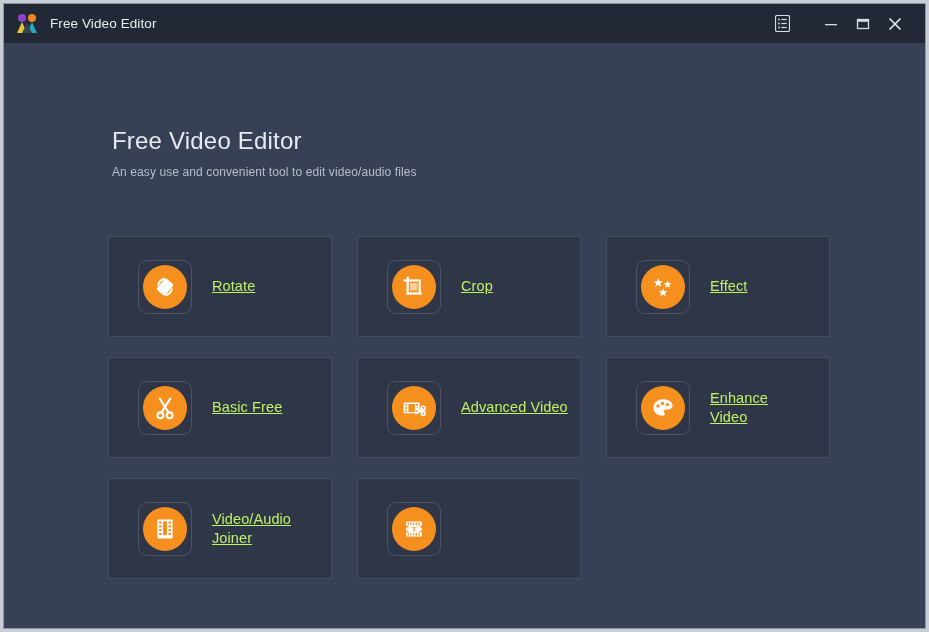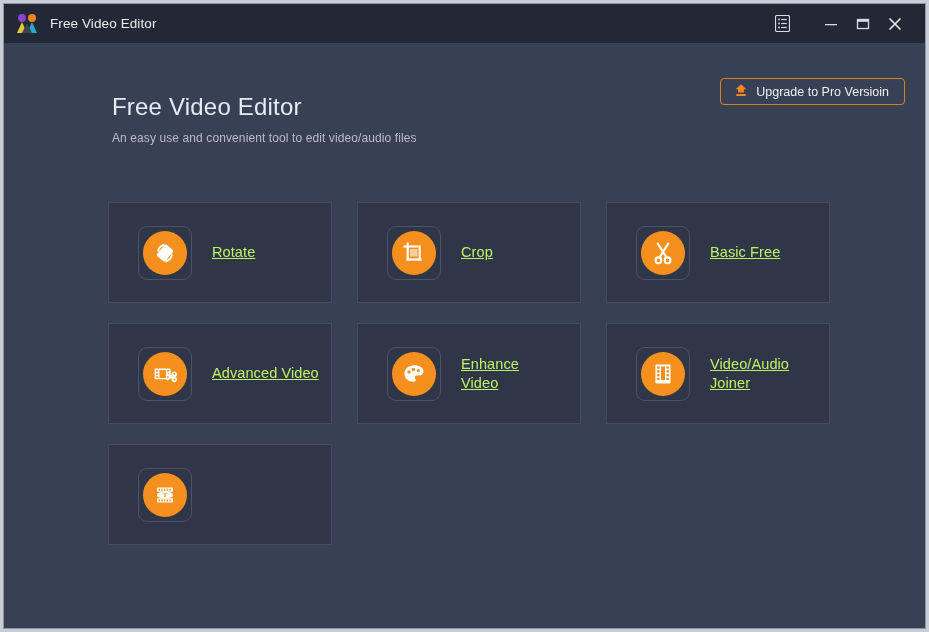--- a/index.html
+++ b/index.html
@@ -19,20 +19,21 @@
     left: 3px;
     top: 3px;
     width: 923px;
     height: 626px;
     background: #374055;
     border: 1px solid #8f96a3;
     box-sizing: border-box;
     display: flex;
     flex-direction: column;
     overflow: hidden;
+    gap: 34px;
   }
 
   
   .titlebar {
     height: 39px;
     background: #222836;
     display: flex;
     align-items: center;
     flex: 0 0 auto;
     padding-left: 13px;
@@ -254,29 +255,20 @@
     </div>
   </div>
 
   <div class="content">
 
     <div class="header">
       <h1 class="page-title">Free Video Editor</h1>
       <p class="page-subtitle">An easy use and convenient tool to edit video/audio files</p>
     </div>
 
-    <button class="upgrade-btn">
-      <span>
-        <svg width="14" height="14" viewBox="0 0 14 14">
-          <path d="M7 1.2 L12.4 6.2 L9.9 6.2 L9.9 9.4 L4.1 9.4 L4.1 6.2 L1.6 6.2 Z" fill="#f08a1e"></path>
-          <rect x="2.2" y="11" width="9.6" height="2" rx="0.6" fill="#f08a1e"></rect>
-        </svg>
-      </span>
-      <span>Upgrade to Pro Versioin</span>
-    </button>
 
     <div class="grid">
 
       <div class="card">
         <div class="icon-tile">
           <div class="icon-circle">
             <svg width="26" height="26" viewBox="0 0 26 26">
               <rect x="7.5" y="5.5" width="11" height="15" rx="2.2" fill="#fff" transform="rotate(40 13 13)"></rect>
               <path d="M6.2 10.8 A7.6 7.6 0 0 1 11.6 5.2" fill="none" stroke="#fff" stroke-width="1.9" stroke-linecap="round"></path>
               <path d="M12.6 3.2 L12.0 6.6 L8.9 5.3 Z" fill="#fff"></path>
@@ -296,20 +288,32 @@
               <rect x="5.6" y="18.4" width="15" height="2.2" fill="#fff"></rect>
               <rect x="2.4" y="5.4" width="15" height="2.2" fill="#fff" opacity="0.95"></rect>
               <rect x="17.6" y="5.4" width="2.2" height="15" fill="#fff" opacity="0.95"></rect>
               <rect x="9" y="9" width="7.5" height="7.5" fill="#fff" opacity="0.55"></rect>
             </svg>
           </div>
         </div>
         <div class="card-label">Crop</div>
       </div>
 
+      <div class="card">
+        <div class="icon-tile">
+          <div class="icon-circle">
+            <svg width="26" height="26" viewBox="0 0 26 26">
+              <path d="M8.2 4.2 L9.5 7.3 L12.8 7.5 L10.2 9.6 L11.1 12.8 L8.2 11.0 L5.3 12.8 L6.2 9.6 L3.6 7.5 L6.9 7.3 Z" fill="#fff"></path>
+              <path d="M17.6 6.4 L18.7 9.0 L21.5 9.2 L19.3 11.0 L20.0 13.7 L17.6 12.2 L15.2 13.7 L15.9 11.0 L13.7 9.2 L16.5 9.0 Z" fill="#fff"></path>
+              <path d="M13.0 14.2 L14.2 17.1 L17.3 17.3 L14.9 19.3 L15.7 22.3 L13.0 20.6 L10.3 22.3 L11.1 19.3 L8.7 17.3 L11.8 17.1 Z" fill="#fff"></path>
+            </svg>
+          </div>
+        </div>
+        <div class="card-label">Effect</div>
+      </div>
 
       <div class="card">
         <div class="icon-tile">
           <div class="icon-circle">
             <svg width="26" height="26" viewBox="0 0 26 26">
               <line x1="7.8" y1="3.6" x2="16.6" y2="17.6" stroke="#fff" stroke-width="2.1" stroke-linecap="round"></line>
               <line x1="18.2" y1="3.6" x2="9.4" y2="17.6" stroke="#fff" stroke-width="2.1" stroke-linecap="round"></line>
               <circle cx="8.4" cy="20.3" r="2.9" fill="none" stroke="#fff" stroke-width="2.1"></circle>
               <circle cx="17.6" cy="20.3" r="2.9" fill="none" stroke="#fff" stroke-width="2.1"></circle>
             </svg>

